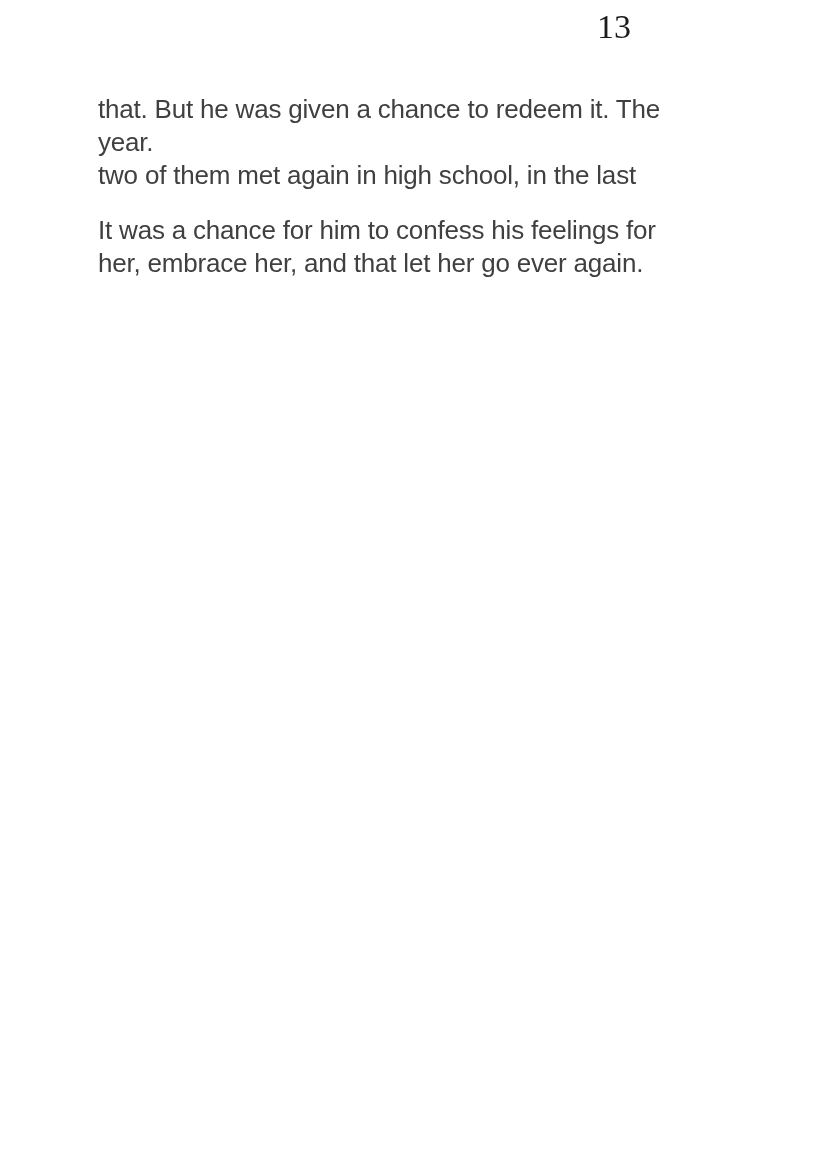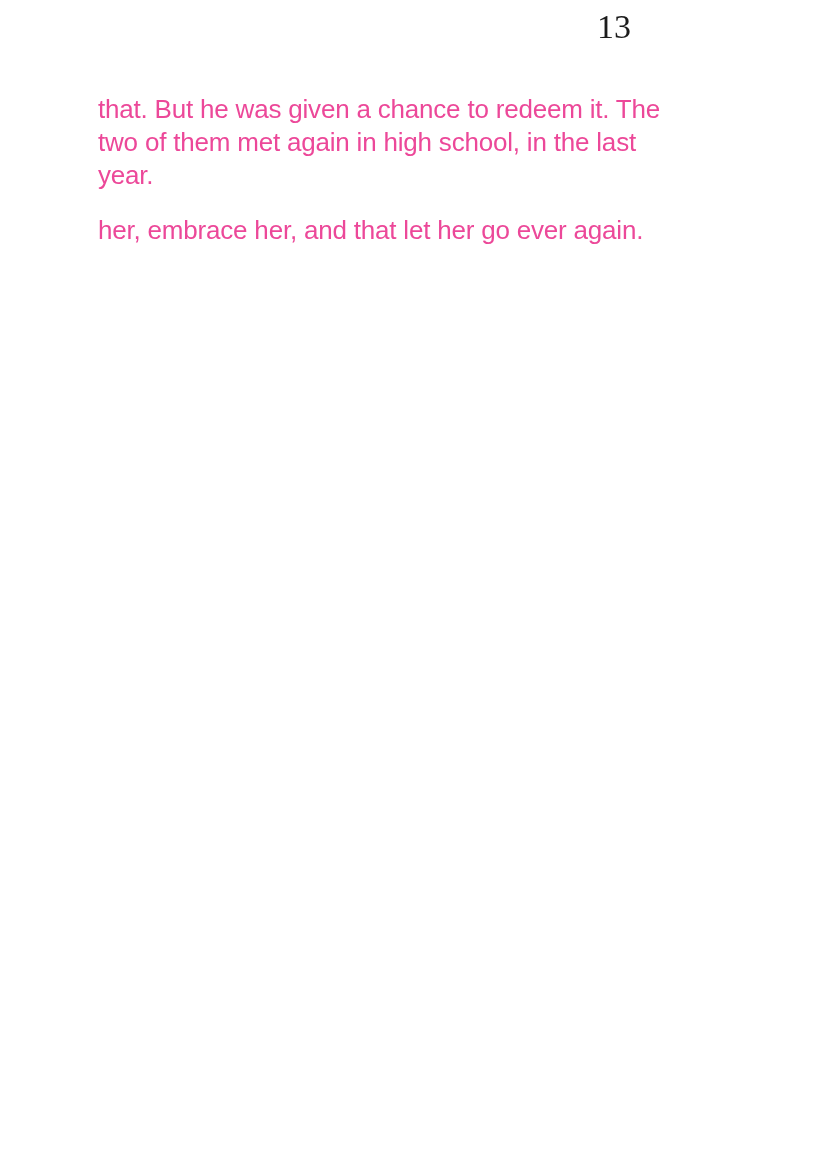--- a/index.html
+++ b/index.html
@@ -26,21 +26,21 @@
     line-height: 1.1;
     color: #1c1c1c;
     text-align: right;
   }
 
   .body-text {
     position: absolute;
     top: 93px;
     left: 98px;
     width: 660px;
-    color: #ec4899;
+    color: #404040;
     font-size: 26px;
     line-height: 33px;
     letter-spacing: -0.2px;
   }
 
   .paragraph {
     margin: 0 0 22px 0;
   }
 
   .text-line {
@@ -52,24 +52,25 @@
 <body>
 
 <div class="page">
 
   <div class="page-number">13</div>
 
   <div class="body-text">
 
     <p class="paragraph">
       <span class="text-line">that. But he was given a chance to redeem it. The</span>
+      <span class="text-line">year.</span>
       <span class="text-line">two of them met again in high school, in the last</span>
-      <span class="text-line">year.</span>
     </p>
 
     <p class="paragraph">
+      <span class="text-line">It was a chance for him to confess his feelings for</span>
       <span class="text-line">her, embrace her, and that let her go ever again.</span>
     </p>
 
 
   </div>
 
 </div>
 
 </body></html>

